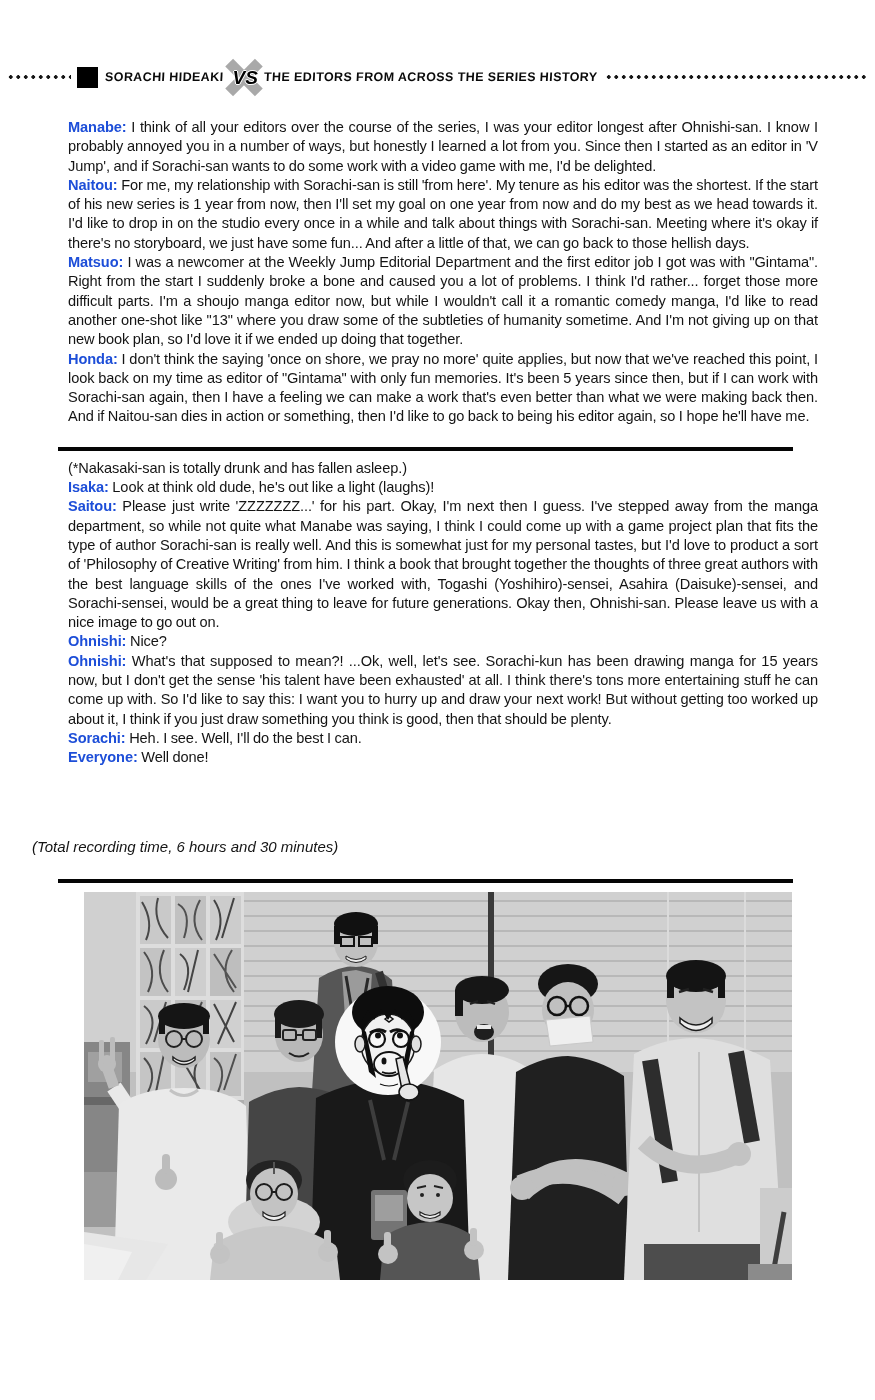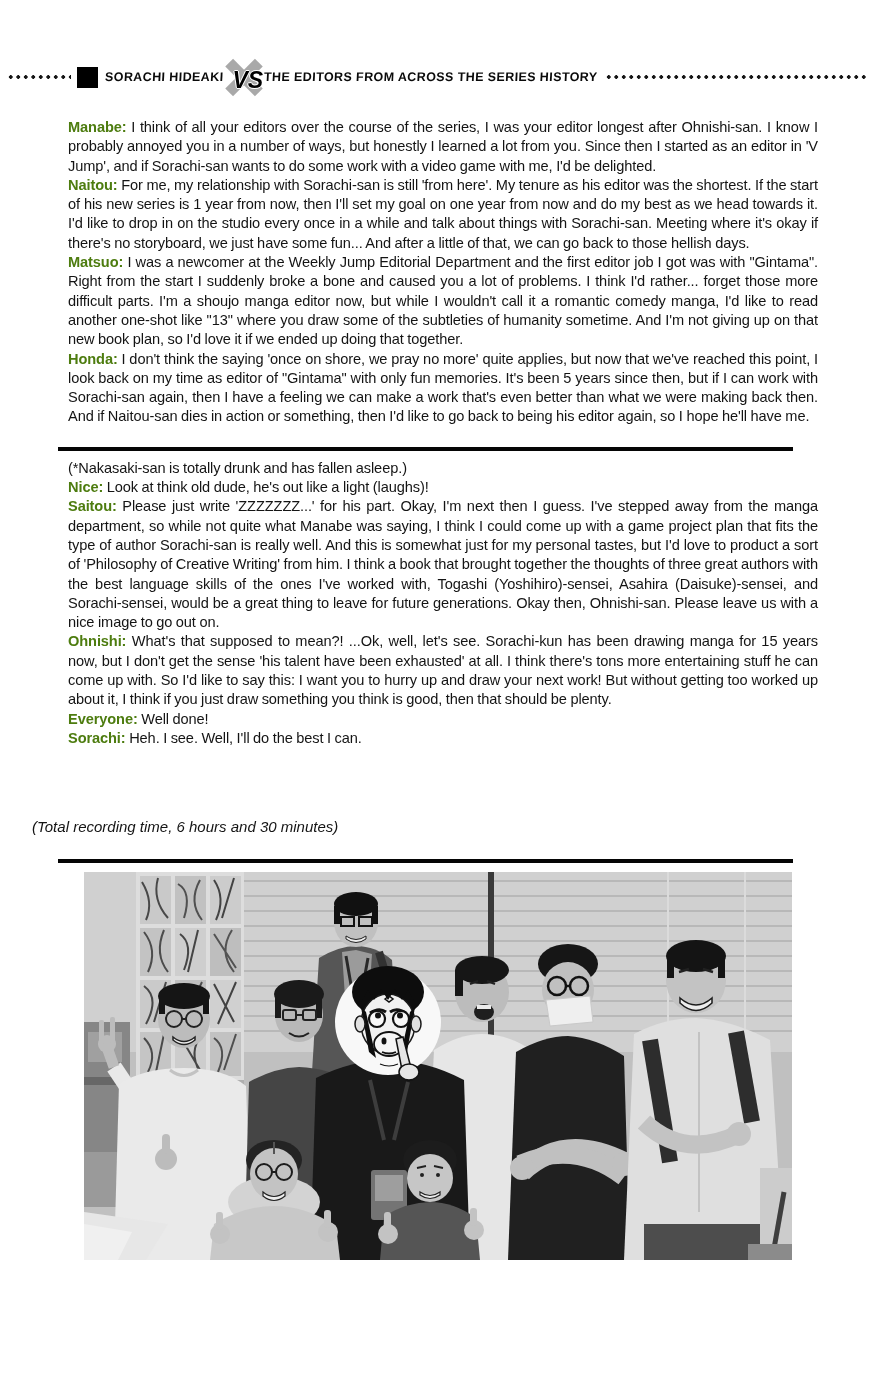--- a/index.html
+++ b/index.html
@@ -14,30 +14,30 @@
   .dots-left{width:64px;flex:0 0 auto;margin-right:6px;}
   .dots-right{flex:1 1 auto;margin-left:8px;}
   .sq{width:21px;height:21px;background:#000;flex:0 0 auto;}
   .htitle{font-weight:bold;font-size:12.5px;letter-spacing:.4px;white-space:nowrap;
           color:#0a0a0a;transform:skewX(-3deg);}
   .htitle.left{margin-left:7px;}
   .vs-wrap{position:relative;display:inline-block;width:36px;height:26px;margin:0 2px;flex:0 0 auto;}
   .xbar{position:absolute;left:-3px;top:8px;width:42px;height:11px;background:#a9a9a9;}
   .xbar.b1{transform:rotate(45deg);}
   .xbar.b2{transform:rotate(-45deg);}
-  .vs-text{position:absolute;left:7px;top:3px;font-style:italic;font-weight:bold;font-size:23px;
+  .vs-text{position:absolute;left:7px;top:3px;font-style:italic;font-weight:bold;font-size:19px;
            color:#000;text-shadow:-1px 0 #fff,1px 0 #fff,0 -1px #fff,0 1px #fff;}
   
   .column{margin-left:68px;width:750px;}
   .block{font-size:14.6px;line-height:19.3px;text-align:justify;
          letter-spacing:-.1px;word-spacing:-.4px;color:#141414;}
   .block1{margin-top:28px;}
   .block2{margin-top:8px;}
   p.line{margin:0;}
-  .speaker{font-weight:bold;color:#4d7c0f;}
+  .speaker{font-weight:bold;color:#1d4ed8;}
   .speaker::after{content:" ";}
   .rule{height:4px;background:#050505;width:735px;margin-left:58px;}
   .rule1{margin-top:20px;}
   .rule2{margin-top:24px;}
   .closing-note{margin-top:70px;font-style:italic;font-size:15px;letter-spacing:0;margin-left:32px;}
   
   .photo{margin:9px 0 0 84px;width:708px;height:388px;display:block;}
 </style>
 </head>
 <body>
@@ -61,25 +61,26 @@
     <p class="line"><span class="speaker">Manabe:</span><span>I think of all your editors over the course of the series, I was your editor longest after Ohnishi-san. I know I probably annoyed you in a number of ways, but honestly I learned a lot from you. Since then I started as an editor in 'V Jump', and if Sorachi-san wants to do some work with a video game with me, I'd be delighted.</span></p>
     <p class="line"><span class="speaker">Naitou:</span><span>For me, my relationship with Sorachi-san is still 'from here'. My tenure as his editor was the shortest. If the start of his new series is 1 year from now, then I'll set my goal on one year from now and do my best as we head towards it. I'd like to drop in on the studio every once in a while and talk about things with Sorachi-san. Meeting where it's okay if there's no storyboard, we just have some fun... And after a little of that, we can go back to those hellish days.</span></p>
     <p class="line"><span class="speaker">Matsuo:</span><span>I was a newcomer at the Weekly Jump Editorial Department and the first editor job I got was with "Gintama". Right from the start I suddenly broke a bone and caused you a lot of problems. I think I'd rather... forget those more difficult parts. I'm a shoujo manga editor now, but while I wouldn't call it a romantic comedy manga, I'd like to read another one-shot like "13" where you draw some of the subtleties of humanity sometime. And I'm not giving up on that new book plan, so I'd love it if we ended up doing that together.</span></p>
     <p class="line"><span class="speaker">Honda:</span><span>I don't think the saying 'once on shore, we pray no more' quite applies, but now that we've reached this point, I look back on my time as editor of "Gintama" with only fun memories. It's been 5 years since then, but if I can work with Sorachi-san again, then I have a feeling we can make a work that's even better than what we were making back then. And if Naitou-san dies in action or something, then I'd like to go back to being his editor again, so I hope he'll have me.</span></p>
   </div>
 
   <div class="rule rule1"></div>
 
   <div class="column block block2">
     <p class="line">(*Nakasaki-san is totally drunk and has fallen asleep.)</p>
-    <p class="line"><span class="speaker">Nice:</span><span>Look at think old dude, he's out like a light (laughs)!</span></p>
+    <p class="line"><span class="speaker">Isaka:</span><span>Look at think old dude, he's out like a light (laughs)!</span></p>
     <p class="line"><span class="speaker">Saitou:</span><span>Please just write 'ZZZZZZZ...' for his part. Okay, I'm next then I guess. I've stepped away from the manga department, so while not quite what Manabe was saying, I think I could come up with a game project plan that fits the type of author Sorachi-san is really well. And this is somewhat just for my personal tastes, but I'd love to product a sort of 'Philosophy of Creative Writing' from him. I think a book that brought together the thoughts of three great authors with the best language skills of the ones I've worked with, Togashi (Yoshihiro)-sensei, Asahira (Daisuke)-sensei, and Sorachi-sensei, would be a great thing to leave for future generations. Okay then, Ohnishi-san. Please leave us with a nice image to go out on.</span></p>
+    <p class="line"><span class="speaker">Ohnishi:</span><span>Nice?</span></p>
     <p class="line"><span class="speaker">Ohnishi:</span><span>What's that supposed to mean?! ...Ok, well, let's see. Sorachi-kun has been drawing manga for 15 years now, but I don't get the sense 'his talent have been exhausted' at all. I think there's tons more entertaining stuff he can come up with. So I'd like to say this: I want you to hurry up and draw your next work! But without getting too worked up about it, I think if you just draw something you think is good, then that should be plenty.</span></p>
+    <p class="line"><span class="speaker">Sorachi:</span><span>Heh. I see. Well, I'll do the best I can.</span></p>
     <p class="line"><span class="speaker">Everyone:</span><span>Well done!</span></p>
-    <p class="line"><span class="speaker">Sorachi:</span><span>Heh. I see. Well, I'll do the best I can.</span></p>
   </div>
 
   <div class="column closing-note">(Total recording time, 6 hours and 30 minutes)</div>
 
   <div class="rule rule2"></div>
 
   <svg class="photo" viewBox="0 0 708 388" role="img" xmlns="http://www.w3.org/2000/svg" aria-label="Black-and-white group photo of the editors and Sorachi Hideaki; Sorachi's face is covered by his cartoon gorilla self-portrait picking its nose, with two people crouching in front giving thumbs up.">
 
     <g>
       <rect x="0" y="0" width="708" height="388" fill="#c6c6c6"></rect>

